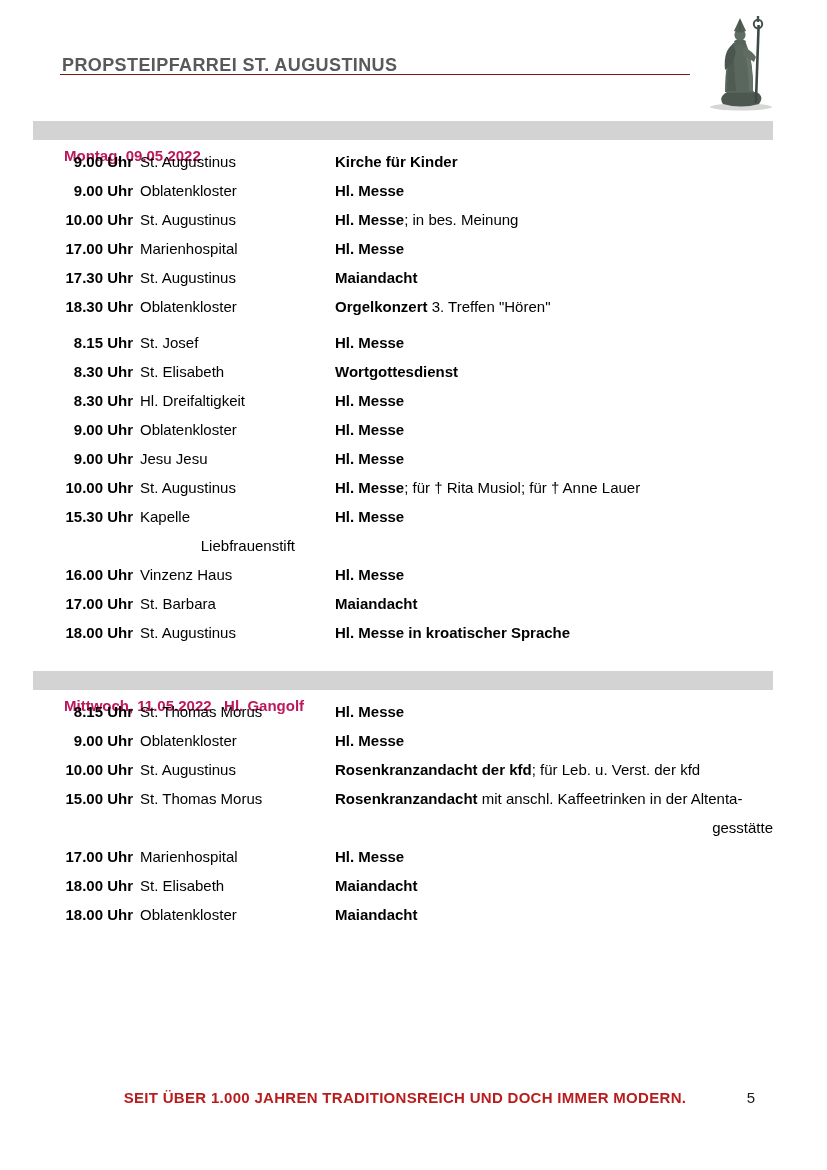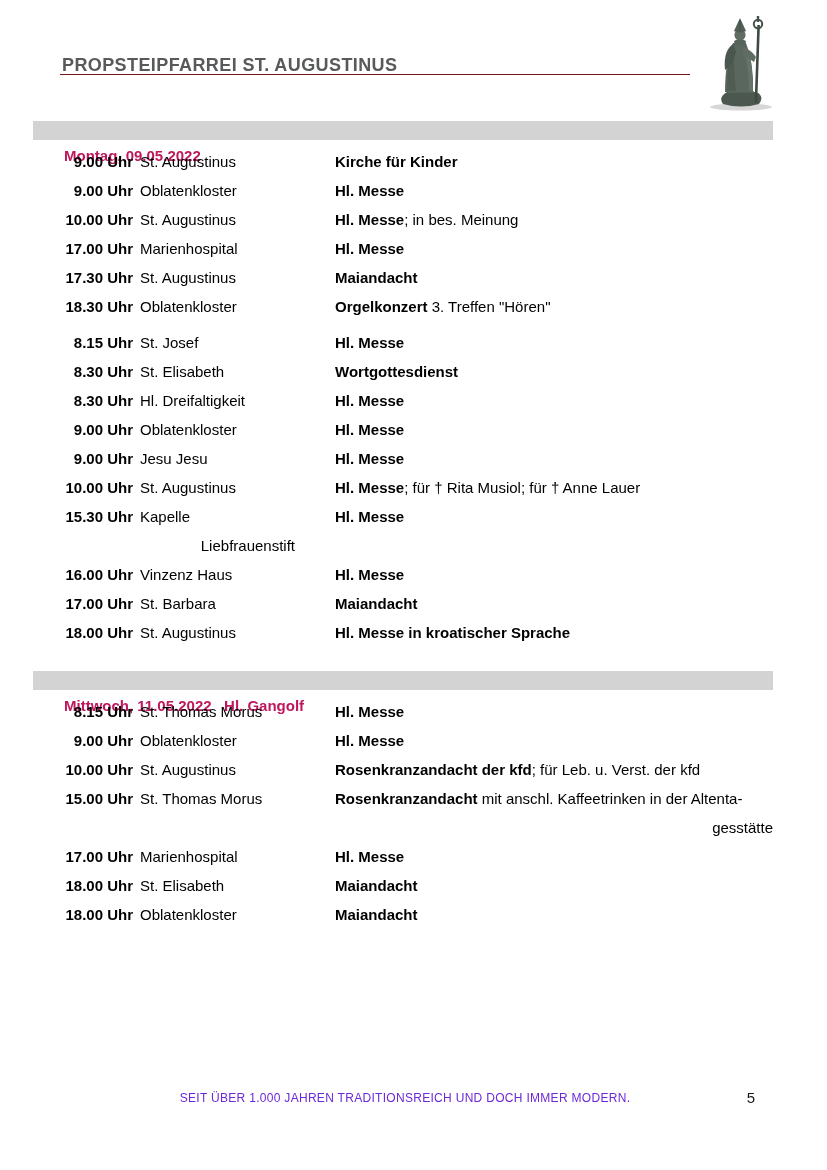--- a/index.html
+++ b/index.html
@@ -89,24 +89,24 @@
     left: 0;
     top: 1086px;
     width: 827px;
     height: 24px;
   }
   .footer-slogan {
     position: absolute;
     left: 60px;
     width: 690px;
     text-align: center;
-    font-size: 12px;
-    font-weight: 400;
+    font-size: 15px;
+    font-weight: 700;
     letter-spacing: 0.3px;
-    color: #6d28d9;
+    color: #b91c1c;
     line-height: 24px;
     white-space: nowrap;
   }
   .footer-page-number {
     position: absolute;
     right: 72px;
     font-size: 15px;
     font-weight: 400;
     color: #1a1a1a;
     line-height: 24px;

